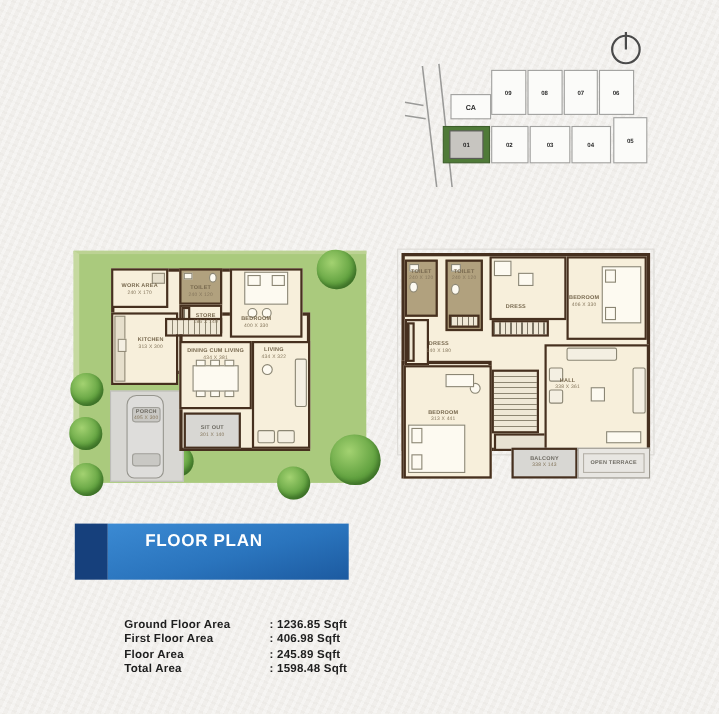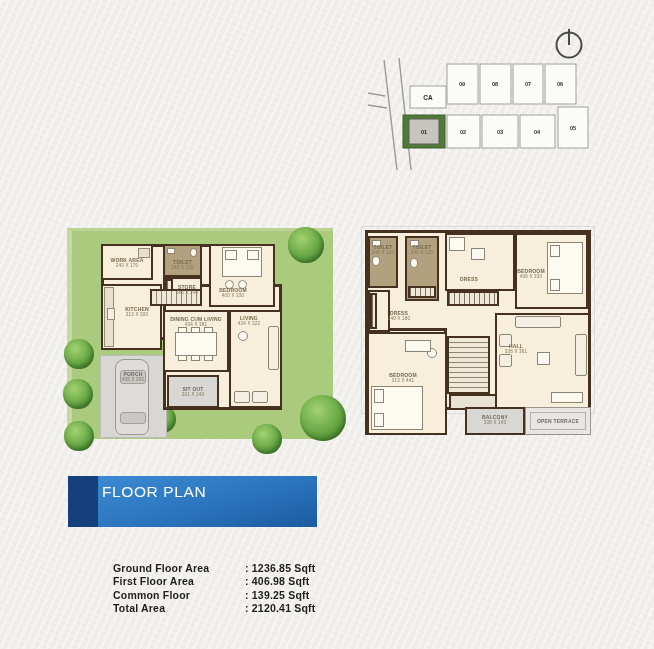--- a/index.html
+++ b/index.html
@@ -42,22 +42,22 @@
   .counter{position:absolute;background:#e6dfcc;border:1px solid #938c78;box-sizing:border-box}
   
   #car{position:absolute;left:43px;top:128px;width:34px;height:76px;background:#dedddb;
        border:1px solid #97968f;border-radius:9px 9px 7px 7px;box-sizing:border-box}
   #car .glass{position:absolute;left:4px;width:24px;height:12px;background:#c9c8c4;
        border:1px solid #a09f99;border-radius:3px}
   
   #banner{left:68px;top:476px;width:249px;height:51px;display:flex}
   #banner .stripe{width:30px;height:100%;background:#16407c}
   #banner .main{flex:1;background:linear-gradient(165deg,#3b8ad3 0%,#2a74bd 55%,#1c5aa0 100%);
-        color:#fff;font-weight:400;font-size:15.5px;line-height:1.18;letter-spacing:.6px;
-        padding:7px 0 0 4px;box-sizing:border-box}
+        color:#fff;font-weight:700;font-size:15.5px;line-height:1.18;letter-spacing:.6px;
+        padding:7px 0 0 34px;box-sizing:border-box}
   
   #areas{left:113px;top:562px;width:230px}
   .arow{display:flex;font-weight:700;font-size:10.5px;line-height:13.4px;color:#1e1e1e;letter-spacing:.2px}
   .arow .lab{width:132px}
   svg text{font-family:"Liberation Sans",sans-serif}
 </style>
 </head>
 <body>
 
 <div id="paper"></div>
@@ -300,20 +300,20 @@
 <div id="areas" class="abs">
   <div class="arow">
     <span class="lab">Ground Floor Area</span>
     <span class="val">: 1236.85 Sqft</span>
   </div>
   <div class="arow">
     <span class="lab">First Floor Area</span>
     <span class="val">: 406.98 Sqft</span>
   </div>
   <div class="arow">
-    <span class="lab">Common Floor</span>
-    <span class="val">: 139.25 Sqft</span>
+    <span class="lab">Floor Area</span>
+    <span class="val">: 245.89 Sqft</span>
   </div>
   <div class="arow">
     <span class="lab">Total Area</span>
-    <span class="val">: 2120.41 Sqft</span>
+    <span class="val">: 1598.48 Sqft</span>
   </div>
 </div>
 
 </body></html>

